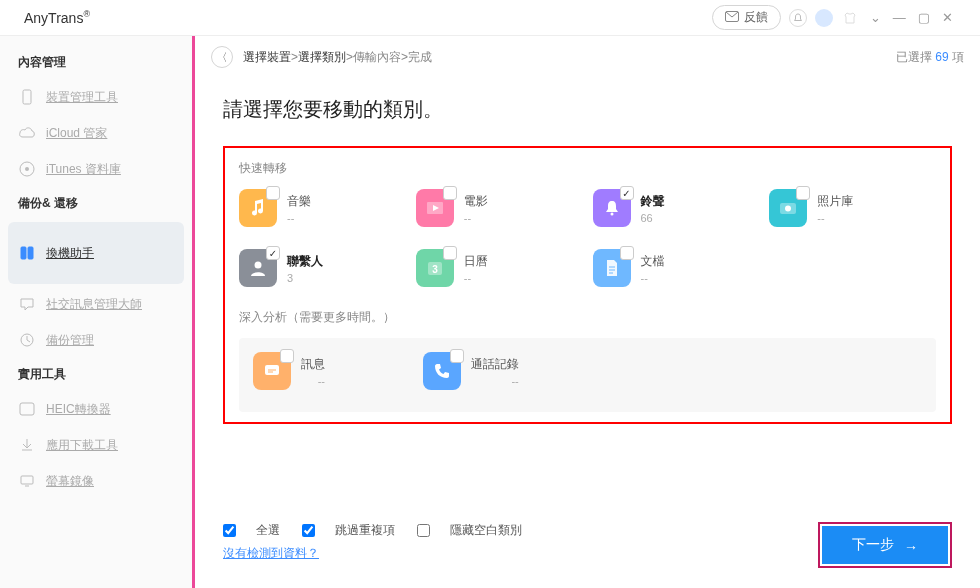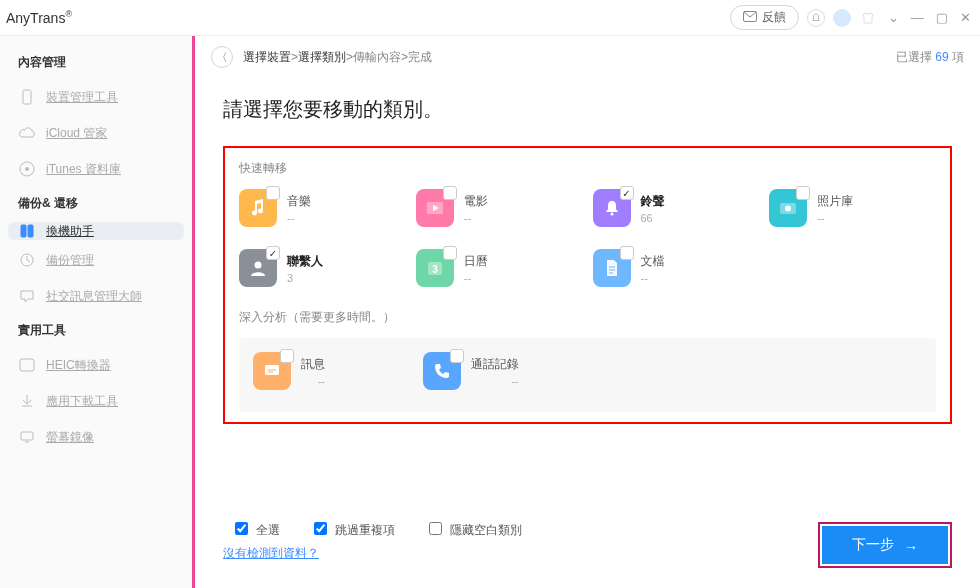--- a/index.html
+++ b/index.html
@@ -1,31 +1,31 @@
 <!DOCTYPE html>
 <html><head>
 <meta charset="utf-8">
 <style>
 * { margin: 0; padding: 0; box-sizing: border-box; font-family: "Microsoft YaHei", "PingFang SC", sans-serif; }
 body { width: 980px; height: 588px; background: #fff; overflow: hidden; }
 
-.titlebar { height: 36px; display: flex; align-items: center; padding: 0 6px; border-bottom: 1px solid #eee; }
+.titlebar { height: 36px; display: flex; align-items: center; padding: 0 24px; border-bottom: 1px solid #eee; }
 .brand { font-size: 14px; color: #333; font-weight: 500; }
 .brand sup { font-size: 9px; }
 .titlebar-right { margin-left: auto; display: flex; align-items: center; gap: 8px; justify-content: space-between; }
 .feedback-btn { display: flex; align-items: center; gap: 5px; border: 1px solid #d5d5d5; border-radius: 14px; padding: 3px 12px; font-size: 12px; color: #666; cursor: pointer; }
 .win-btns { display: flex; gap: 6px; color: #999; font-size: 13px; }
 .win-btn { cursor: pointer; padding: 2px 3px; }
 .icon-circle { width: 18px; height: 18px; border-radius: 50%; display: inline-flex; align-items: center; justify-content: center; }
 
 .layout { display: flex; height: 552px; }
 .sidebar { width: 195px; background: #fafafa; border-right: 3px solid #ec4899; padding: 10px 0; overflow-y: auto; }
 .side-section { font-size: 12px; color: #333; font-weight: 600; padding: 8px 18px; }
 .side-item { display: flex; align-items: center; gap: 10px; padding: 9px 18px; font-size: 12px; color: #aaa; cursor: pointer; text-decoration: underline; }
-.side-item.active { background: #eaeef2; color: #333; border-radius: 6px; margin: 2px 8px; padding: 0 10px; }
+.side-item.active { background: #eaeef2; color: #333; border-radius: 6px; margin: 2px 8px; padding: 22px 10px; }
 .side-item .sicon { width: 18px; height: 18px; display: inline-flex; align-items: center; justify-content: center; }
 .side-item.active .sicon svg path, .side-item.active .sicon svg rect { fill: #3b8cff; stroke: #3b8cff; }
 
 .main { flex: 1; display: flex; flex-direction: column; }
 .crumbbar { height: 42px; display: flex; align-items: center; padding: 0 16px; font-size: 12px; color: #888; }
 .back-btn { width: 22px; height: 22px; border: 1px solid #d5d5d5; border-radius: 50%; display: flex; align-items: center; justify-content: center; margin-right: 10px; cursor: pointer; color: #666; font-size: 11px; }
 .crumb-active { color: #333; }
 .crumbbar .spacer { flex: 1; }
 .selcount { font-size: 12px; color: #888; }
 .selcount .num { color: #3b8cff; }
@@ -42,21 +42,21 @@
 .cat-text .label { font-size: 12px; color: #555; }
 .cat-text .label.bold { font-weight: 700; color: #222; }
 .cat-text .count { font-size: 11px; color: #aaa; margin-top: 2px; }
 
 .deep-section { background: #f7f7f7; border-radius: 4px; padding: 14px; }
 .deep-section .grid { margin-bottom: 8px; text-align: right; }
 
 .footer { padding: 14px 28px 20px 28px; display: flex; align-items: flex-start; }
 .footer-left { display: flex; flex-direction: column; gap: 6px; }
 .checks { display: flex; gap: 22px; }
-.chk { display: flex; gap: 8px; font-size: 12px; color: #555; margin-left: 12px; }
+.chk { display: flex; align-items: center; gap: 20px; font-size: 12px; color: #555; }
 .chk input { width: 13px; height: 13px; }
 .link { font-size: 12px; color: #3b8cff; text-decoration: underline; cursor: pointer; }
 .footer-right { margin-left: auto; }
 .next-wrap { border: 2px solid #be185d; padding: 2px; }
 .next-btn { background: #1b8cf5; color: #fff; border: none; padding: 10px 30px; font-size: 14px; display: flex; align-items: center; gap: 10px; cursor: pointer; }
 </style>
 </head>
 <body>
 
 <div class="titlebar">
@@ -126,33 +126,33 @@
           <svg width="16" height="16" viewBox="0 0 16 16">
             <rect x="2" y="2" width="5" height="12" rx="1" fill="#3b8cff"></rect>
             <rect x="9" y="2" width="5" height="12" rx="1" fill="#3b8cff"></rect>
           </svg>
         </span>
       <span>換機助手</span>
     </div>
     <div class="side-item">
       <span class="sicon">
           <svg width="16" height="16" viewBox="0 0 16 16">
+            <path d="M2 3 H14 V11 H9 L6 14 V11 H2 Z" fill="none" stroke="#bbb"></path>
+          </svg>
+        </span>
+      <span>社交訊息管理大師</span>
+    </div>
+    <div class="side-item">
+      <span class="sicon">
+          <svg width="16" height="16" viewBox="0 0 16 16">
             <circle cx="8" cy="8" r="6" fill="none" stroke="#bbb"></circle>
             <path d="M8 4 V8 L11 10" stroke="#bbb" fill="none"></path>
           </svg>
         </span>
       <span>備份管理</span>
-    </div>
-    <div class="side-item">
-      <span class="sicon">
-          <svg width="16" height="16" viewBox="0 0 16 16">
-            <path d="M2 3 H14 V11 H9 L6 14 V11 H2 Z" fill="none" stroke="#bbb"></path>
-          </svg>
-        </span>
-      <span>社交訊息管理大師</span>
     </div>
 
     <div class="side-section">實用工具</div>
     <div class="side-item">
       <span class="sicon">
           <svg width="16" height="14" viewBox="0 0 16 14">
             <rect x="1" y="1" width="14" height="12" rx="2" fill="none" stroke="#bbb"></rect>
           </svg>
         </span>
       <span>HEIC轉換器</span>

